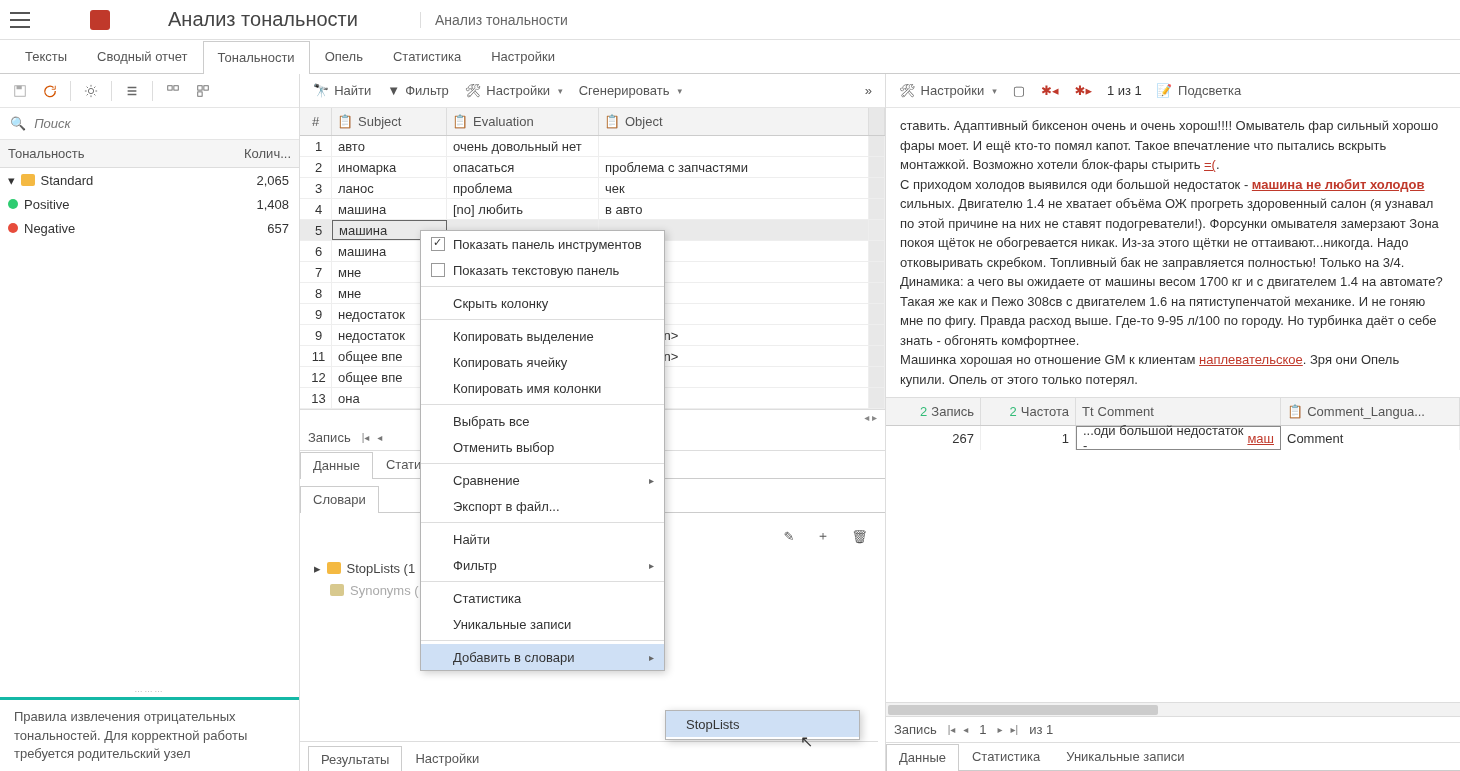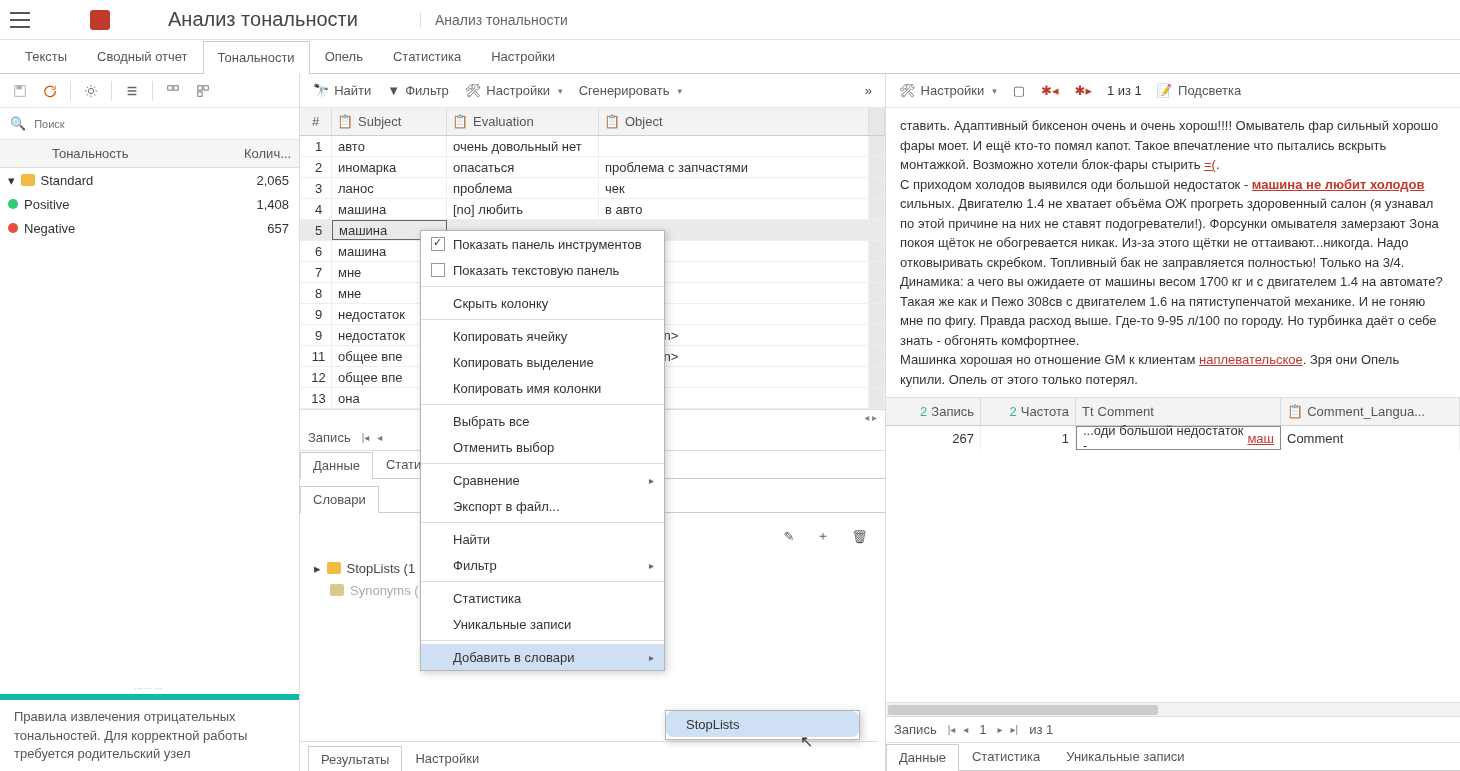--- a/index.html
+++ b/index.html
@@ -28,36 +28,36 @@
 .toolbar { display: flex; align-items: center; height: 34px; padding: 0 6px; border-bottom: 1px solid #e5e5e5; gap: 2px; }
 .tb-btn { padding: 4px 7px; cursor: pointer; border-radius: 2px; color: #555; display: inline-flex; align-items: center; gap: 5px; }
 .tb-ic { width: 14px; height: 14px; display: inline-block; }
 .tb-sep { width: 1px; height: 20px; background: #ddd; margin: 0 4px; }
 .caret::after { content: "▾"; font-size: 9px; margin-left: 3px; color: #777; }
 .spacer { flex: 1; }
 
 
 .search-row { display: flex; align-items: center; height: 32px; padding: 0 10px; border-bottom: 1px solid #e5e5e5; color: #888; }
 .search-ic { margin-right: 8px; }
-.search-row input { border: none; outline: none; flex:1; font-size: 11px; }
+.search-row input { border: none; outline: none; flex:1; font-size: 13px; font-style: italic; }
 
 
 .tree-head { display:flex; background:#f5f5f5; border-bottom:1px solid #ddd; height:28px; align-items:center; font-size:12px; color:#555; }
-.tree-head .c1 { flex:1; padding-left:8px;margin-left:44px; }
+.tree-head .c1 { flex:1; padding-left:8px; }
 .tree-head .c2 { width:60px; text-align:right; padding-right:8px; }
 .tree-row { display:flex; height:24px; align-items:center; padding-left:8px; }
 .tree-row .c1 { flex:1; display:flex; align-items:center; gap:6px; }
 .tree-row .c2 { width:60px; text-align:right; padding-right:10px; color:#333; }
 .indent1 { }
 .folder-ic { width:14px; height:12px; background:#f4b942; border-radius:2px; }
 .dot-green { width:10px; height:10px; background:#2ecc71; border-radius:50%; }
 .dot-red { width:10px; height:10px; background:#e74c3c; border-radius:50%; }
 
 .grip { text-align:center; color:#bbb; letter-spacing:2px; font-size:8px; height:10px; }
-.hint-box { padding:8px 14px; color:#555; line-height:1.4; border-top:6px solid #14b8a6; }
+.hint-box { padding:8px 14px; color:#555; line-height:1.4; border-top:3px solid #14b8a6; }
 
 
 .grid { overflow:hidden; border-bottom:1px solid #ddd; }
 .grid-head { display:flex; background:#f3f3f3; border-bottom:1px solid #ccc; height:28px; align-items:center; }
 .gh { border-right:1px solid #ddd; height:100%; display:flex; align-items:center; padding-left:6px; color:#555; }
 .gh-ic { width:14px; height:14px; display:inline-flex; align-items:center; justify-content:center; margin-right:6px; }
 .g-num { width:32px; justify-content:center; padding:0; }
 .g-sub { width:115px; }
 .g-eval { width:152px; }
 .g-obj { flex:1; }
@@ -104,21 +104,21 @@
 
 .ctx-menu { position:absolute; left:420px; top:230px; width:245px; background:#fff; border:1px solid #b5b5b5; box-shadow:2px 2px 8px rgba(0,0,0,0.2); z-index:100; }
 .ctx-item { display:flex; align-items:center; height:26px; padding:0 12px 0 32px; color:#333; cursor:pointer; position:relative; }
 .ctx-sep { height:1px; background:#ddd; margin:3px 0; }
 .ctx-arrow::after { content:"▸"; position:absolute; right:10px; font-size:10px; color:#666; }
 .ctx-check { position:absolute; left:10px; width:14px; height:14px; border:1px solid #999; }
 .ctx-check.checked::after{ content:"✓"; position:absolute; left:1px; top:-2px; font-size:11px; }
 .ctx-item.hl { background:#cfe0f5; }
 
 .submenu { position:absolute; left:665px; top:710px; width:195px; height:30px; background:#fff; border:1px solid #b5b5b5; box-shadow:2px 2px 8px rgba(0,0,0,0.2); z-index:101; }
-.submenu .ctx-item { background:#cfe0f5; padding-left:20px;border-radius:7px; }
+.submenu .ctx-item { background:#cfe0f5; padding-left:20px; }
 
 .cursor { position:absolute; left:800px; top:732px; font-size:16px; z-index:200; pointer-events:none; }
 
 
 .bottom-area { position:absolute; bottom:0; left:300px; width:578px; height:30px; border-top:1px solid #ddd; display:flex; align-items:flex-end; padding-left:8px; background:#fff; }
 
 
 .right-bottom { border-top:1px solid #ddd; padding:0; }
 .r-scroll { height:14px; background:#f2f2f2; border-bottom:1px solid #ddd; display:flex; }
 .r-scroll-thumb { width:270px; height:10px; background:#ccc; margin:2px; border-radius:2px; }
@@ -488,22 +488,22 @@
       <span class="ctx-check checked"></span>
       <span>Показать панель инструментов</span>
     </div>
   <div class="ctx-item">
       <span class="ctx-check"></span>
       <span>Показать текстовую панель</span>
     </div>
   <div class="ctx-sep"></div>
   <div class="ctx-item">Скрыть колонку</div>
   <div class="ctx-sep"></div>
+  <div class="ctx-item">Копировать выделение</div>
   <div class="ctx-item">Копировать ячейку</div>
-  <div class="ctx-item">Копировать выделение</div>
   <div class="ctx-item">Копировать имя колонки</div>
   <div class="ctx-sep"></div>
   <div class="ctx-item">Выбрать все</div>
   <div class="ctx-item">Отменить выбор</div>
   <div class="ctx-sep"></div>
   <div class="ctx-item ctx-arrow">Сравнение</div>
   <div class="ctx-item">Экспорт в файл...</div>
   <div class="ctx-sep"></div>
   <div class="ctx-item">Найти</div>
   <div class="ctx-item ctx-arrow">Фильтр</div>

